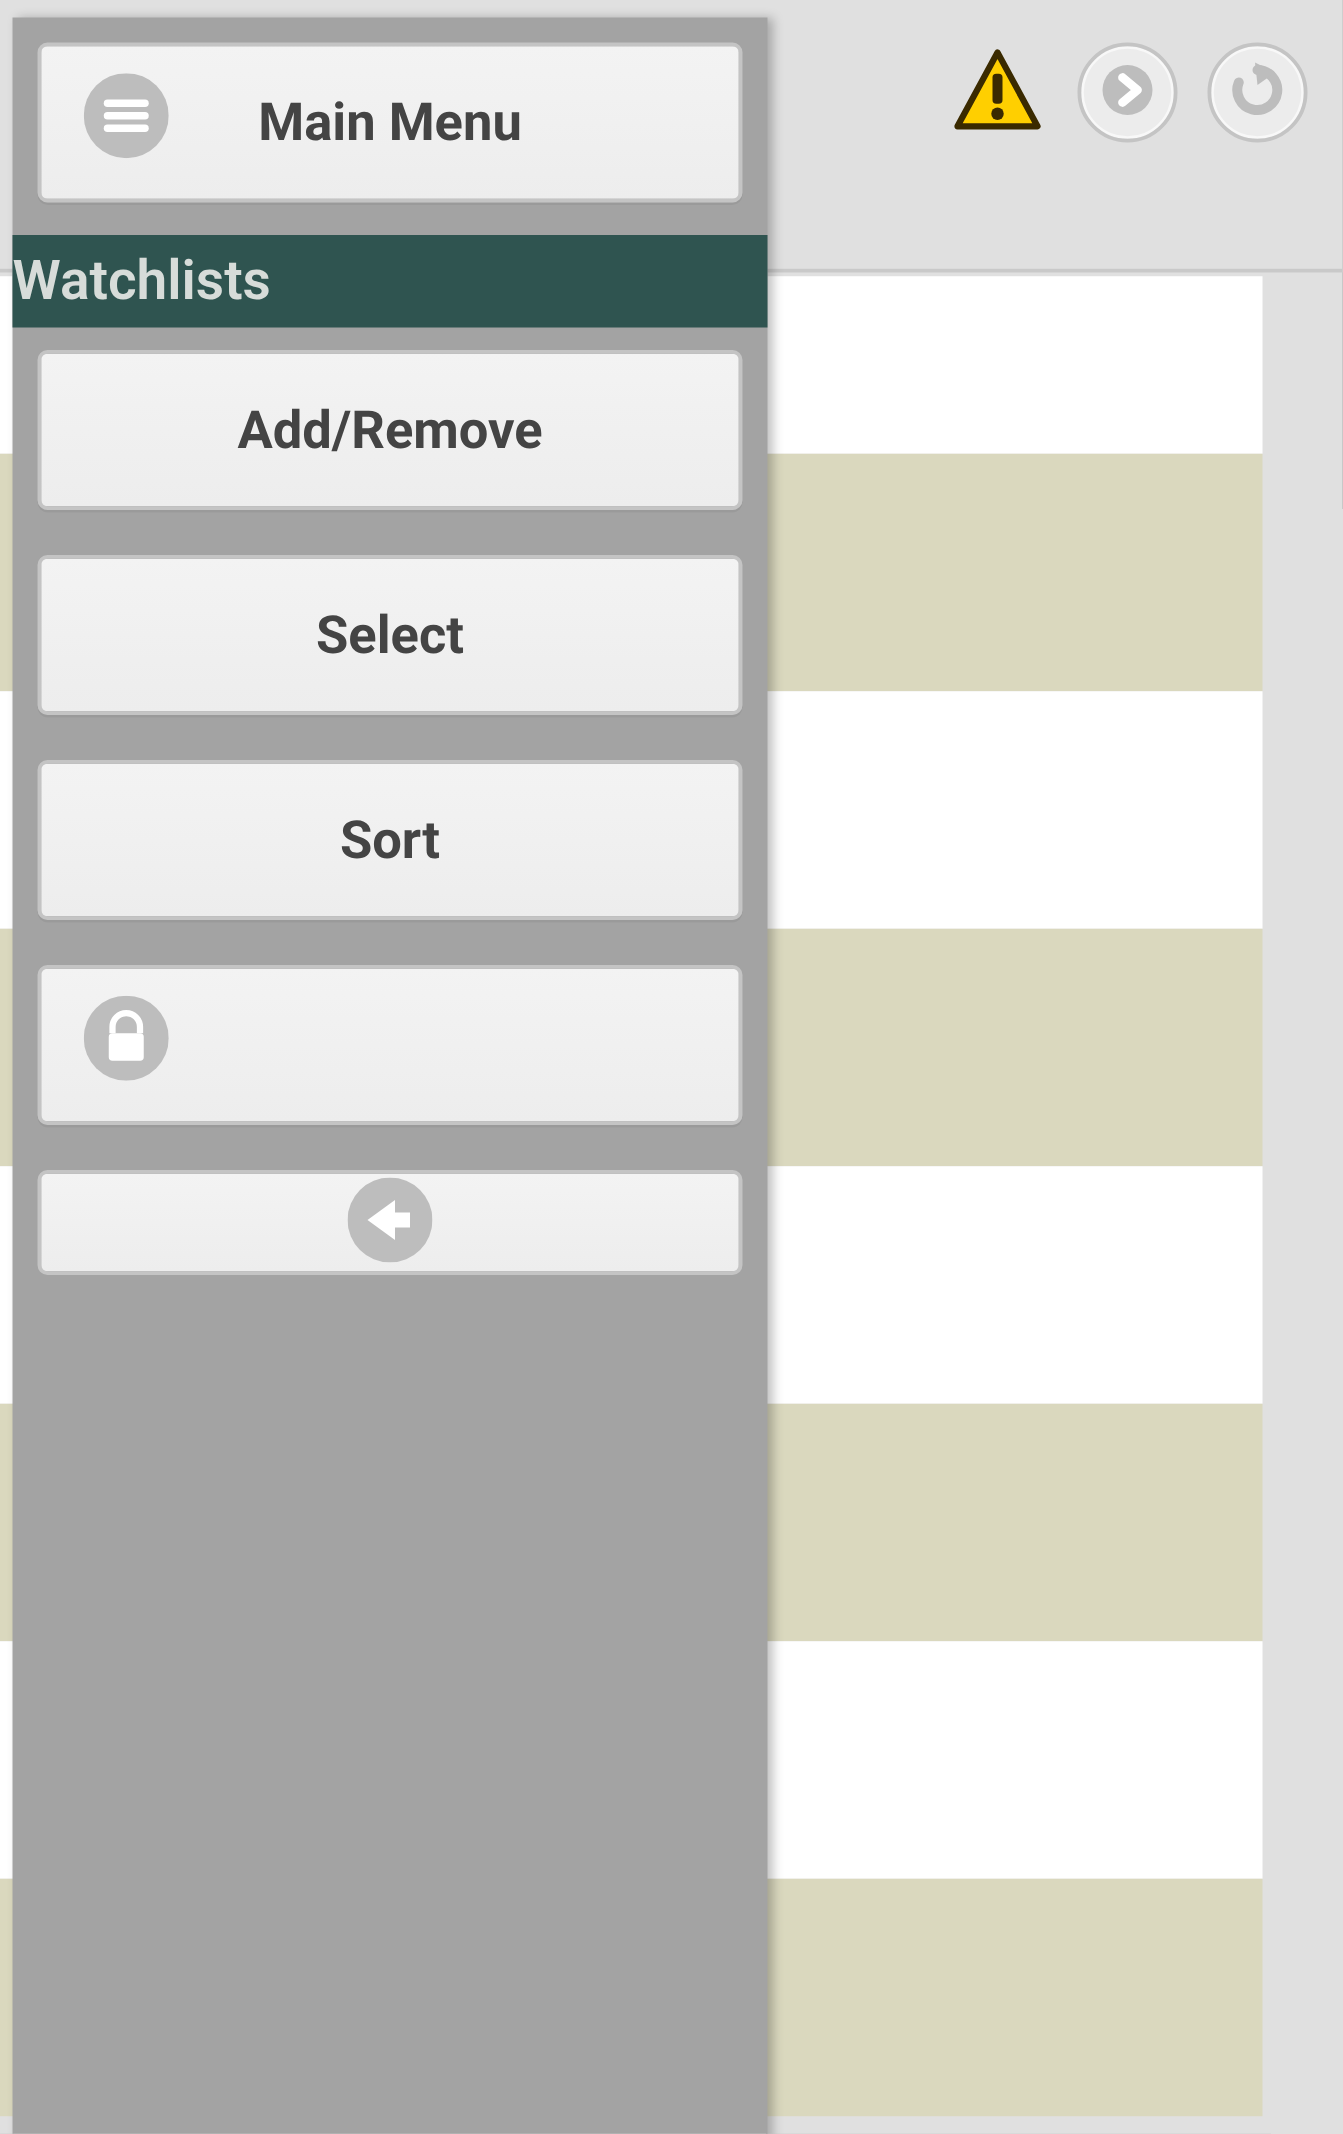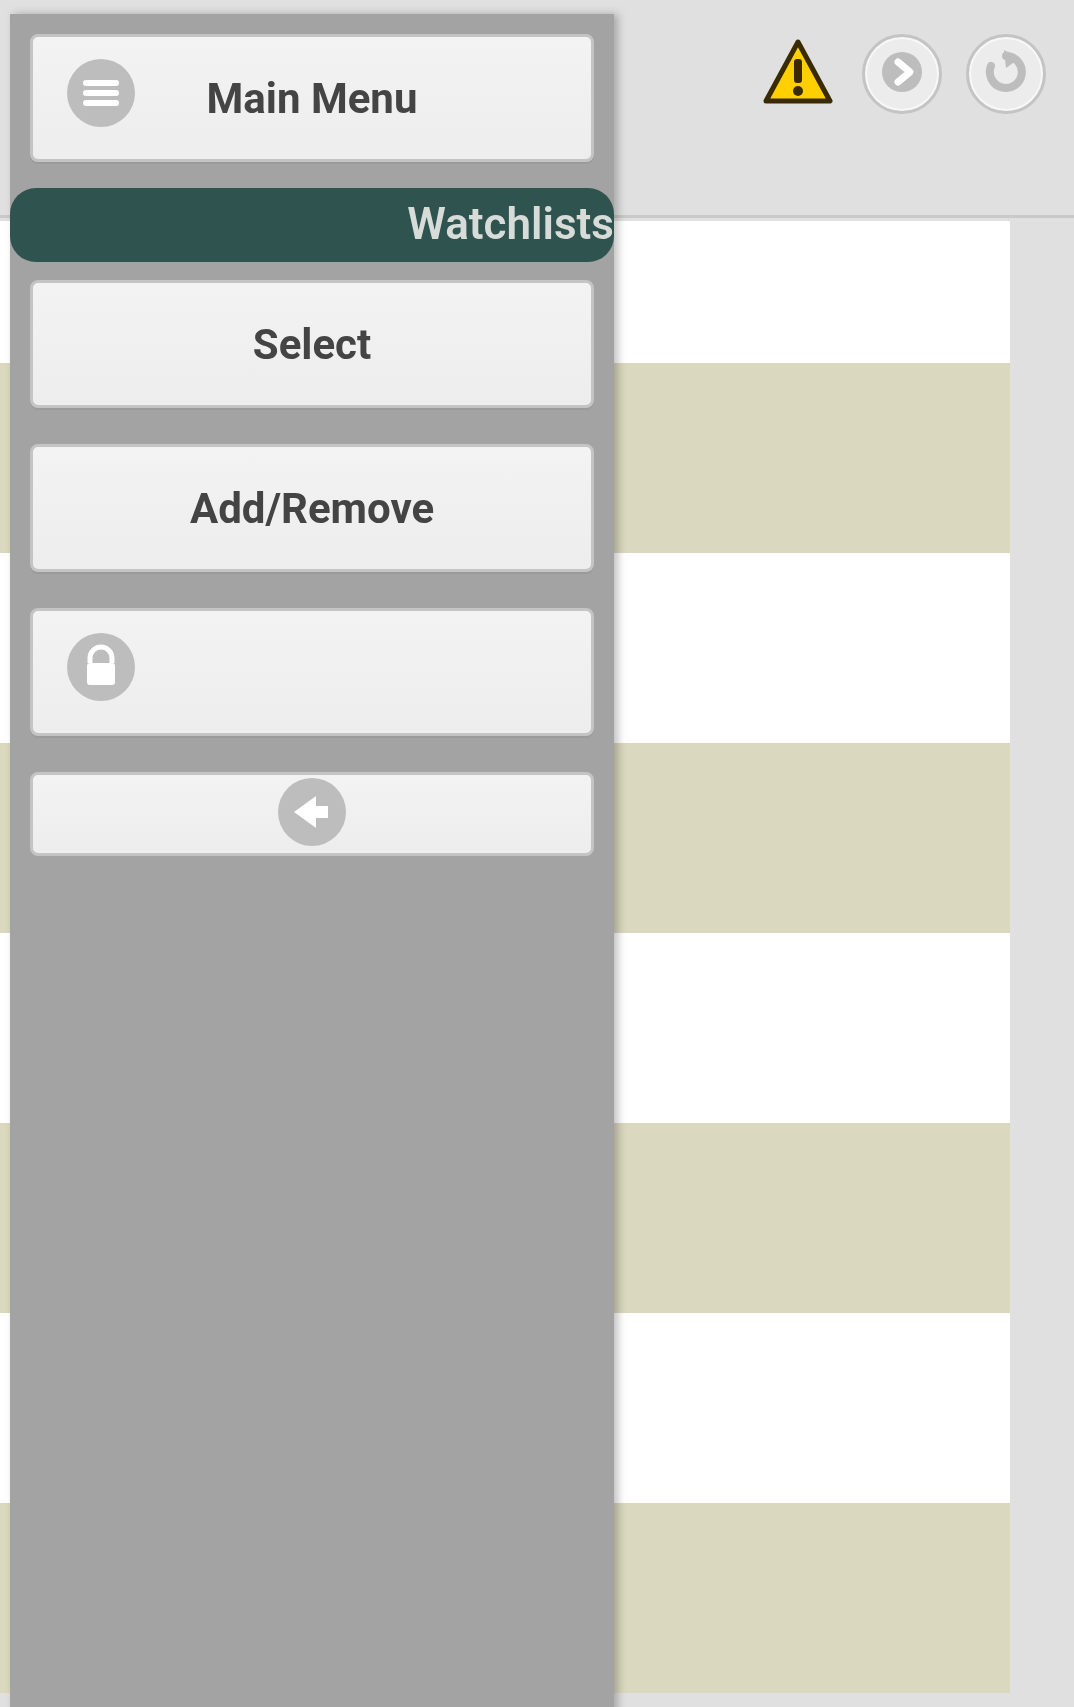--- a/index.html
+++ b/index.html
@@ -99,24 +99,23 @@
   .panel-btn .leading {
     position: absolute; left: 34px; top: 50%; transform: translateY(-50%);
   }
   .panel-btn.first { margin-top: 20px; }
 
   .section-label {
     background: #2f5450;
     color: #d7dcd9;
     font-size: 44px;
     font-weight: 600;
-    text-align: right;
+    text-align: left;
     padding: 10px 0 12px;
     margin-top: 8px;
-    border-radius: 26px;
   }
 
   .back-btn {
     margin: 18px 20px;
     height: 84px;
     border: 3px solid #c4c4c4;
     border-radius: 8px;
     background: linear-gradient(#f3f3f3,#ededed);
     display: flex; align-items: center; justify-content: center;
   }
@@ -183,27 +182,30 @@
           <rect x="16" y="31" width="36" height="6" rx="3" fill="#fff"></rect>
           <rect x="16" y="41" width="36" height="6" rx="3" fill="#fff"></rect>
         </svg>
       </span>
       <span>Main Menu</span>
     </div>
 
     <div class="section-label">Watchlists</div>
 
     <div class="panel-btn">
+      <span>Add/Remove</span>
+    </div>
+
+    <div class="panel-btn">
       <span>Select</span>
     </div>
 
     <div class="panel-btn">
-      <span>Add/Remove</span>
-    </div>
-
+      <span>Sort</span>
+    </div>
 
     <div class="panel-btn">
       <span class="leading">
         <svg width="68" height="68" viewBox="0 0 68 68">
           <circle cx="34" cy="34" r="34" fill="#bdbdbd"></circle>
           <path d="M23 30 v-5 a11 11 0 0 1 22 0 v5" fill="none" stroke="#fff" stroke-width="5"></path>
           <rect x="20" y="30" width="28" height="22" rx="3" fill="#fff"></rect>
         </svg>
       </span>
     </div>

